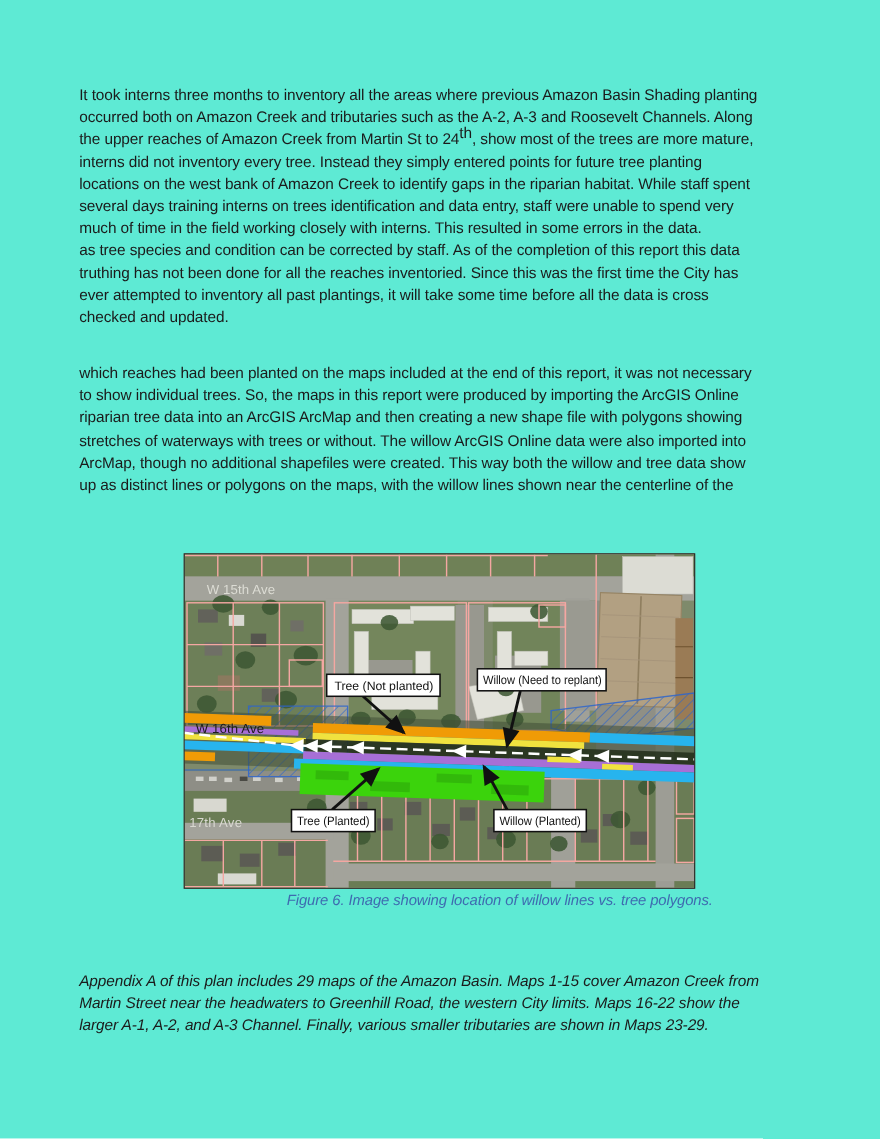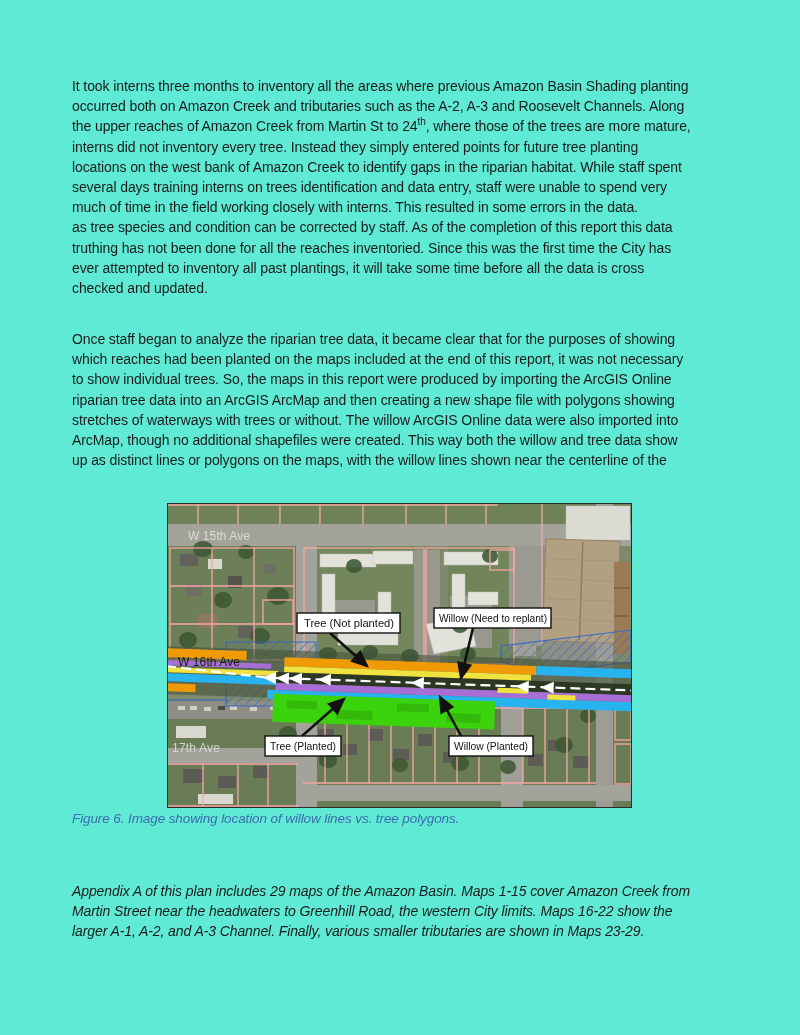--- a/index.html
+++ b/index.html
@@ -2,48 +2,47 @@
 <html><head>
 <meta charset="utf-8">
 <style>
   html,body { margin:0; padding:0; background:#ffffff; }
   .page {
     position:relative; width:800px; height:1035px; background:#5eead4;
     font-family:"Liberation Sans", sans-serif; color:#1b1b1b; overflow:hidden;
   }
   .para { position:absolute; left:72px; width:668px; font-size:14px; line-height:20.2px; letter-spacing:-0.1px; }
   .para .line { white-space:nowrap; height:20.2px; }
-  .sup { font-size:10px; vertical-align:super; line-height:0; }
+  .sup { font-size:14px; vertical-align:super; line-height:0; }
   .figure-block { position:absolute; top:503px; left:167px; width:450px; }
   .map-svg { display:block; border:1px solid #2b2b2b; background:#7e8a6b; }
-  .caption { position:absolute; top:811px; left:72px; width:576px; text-align:left;
+  .caption { position:absolute; top:811px; left:72px; width:576px; text-align:right;
              font-style:italic; font-size:13.5px; color:#3e6bb0; letter-spacing:-0.1px; }
   svg text { font-family:"Liberation Sans", sans-serif; }
 </style>
 </head>
 <body>
 
 <div class="page">
 
   <div class="para" style="top:76px;">
       <div class="line">It took interns three months to inventory all the areas where previous Amazon Basin Shading planting</div>
       <div class="line">occurred both on Amazon Creek and tributaries such as the A-2, A-3 and Roosevelt Channels. Along</div>
-      <div class="line"><span>the upper reaches of Amazon Creek from Martin St to 24</span><sup class="sup">th</sup><span>, where those of the trees are more mature,</span></div>
+      <div class="line"><span>the upper reaches of Amazon Creek from Martin St to 24</span><sup class="sup">th</sup><span>, show most of the trees are more mature,</span></div>
       <div class="line">interns did not inventory every tree. Instead they simply entered points for future tree planting</div>
       <div class="line">locations on the west bank of Amazon Creek to identify gaps in the riparian habitat. While staff spent</div>
       <div class="line">several days training interns on trees identification and data entry, staff were unable to spend very</div>
       <div class="line">much of time in the field working closely with interns. This resulted in some errors in the data.</div>
       <div class="line">as tree species and condition can be corrected by staff. As of the completion of this report this data</div>
       <div class="line">truthing has not been done for all the reaches inventoried. Since this was the first time the City has</div>
       <div class="line">ever attempted to inventory all past plantings, it will take some time before all the data is cross</div>
       <div class="line">checked and updated.</div>
     </div>
 
   <div class="para" style="top:329px;">
-      <div class="line">Once staff began to analyze the riparian tree data, it became clear that for the purposes of showing</div>
       <div class="line">which reaches had been planted on the maps included at the end of this report, it was not necessary</div>
       <div class="line">to show individual trees. So, the maps in this report were produced by importing the ArcGIS Online</div>
       <div class="line">riparian tree data into an ArcGIS ArcMap and then creating a new shape file with polygons showing</div>
       <div class="line">stretches of waterways with trees or without. The willow ArcGIS Online data were also imported into</div>
       <div class="line">ArcMap, though no additional shapefiles were created. This way both the willow and tree data show</div>
       <div class="line">up as distinct lines or polygons on the maps, with the willow lines shown near the centerline of the</div>
     </div>
 
   <div class="figure-block">
     <svg class="map-svg" width="463" height="303" viewBox="0 0 463 303">

